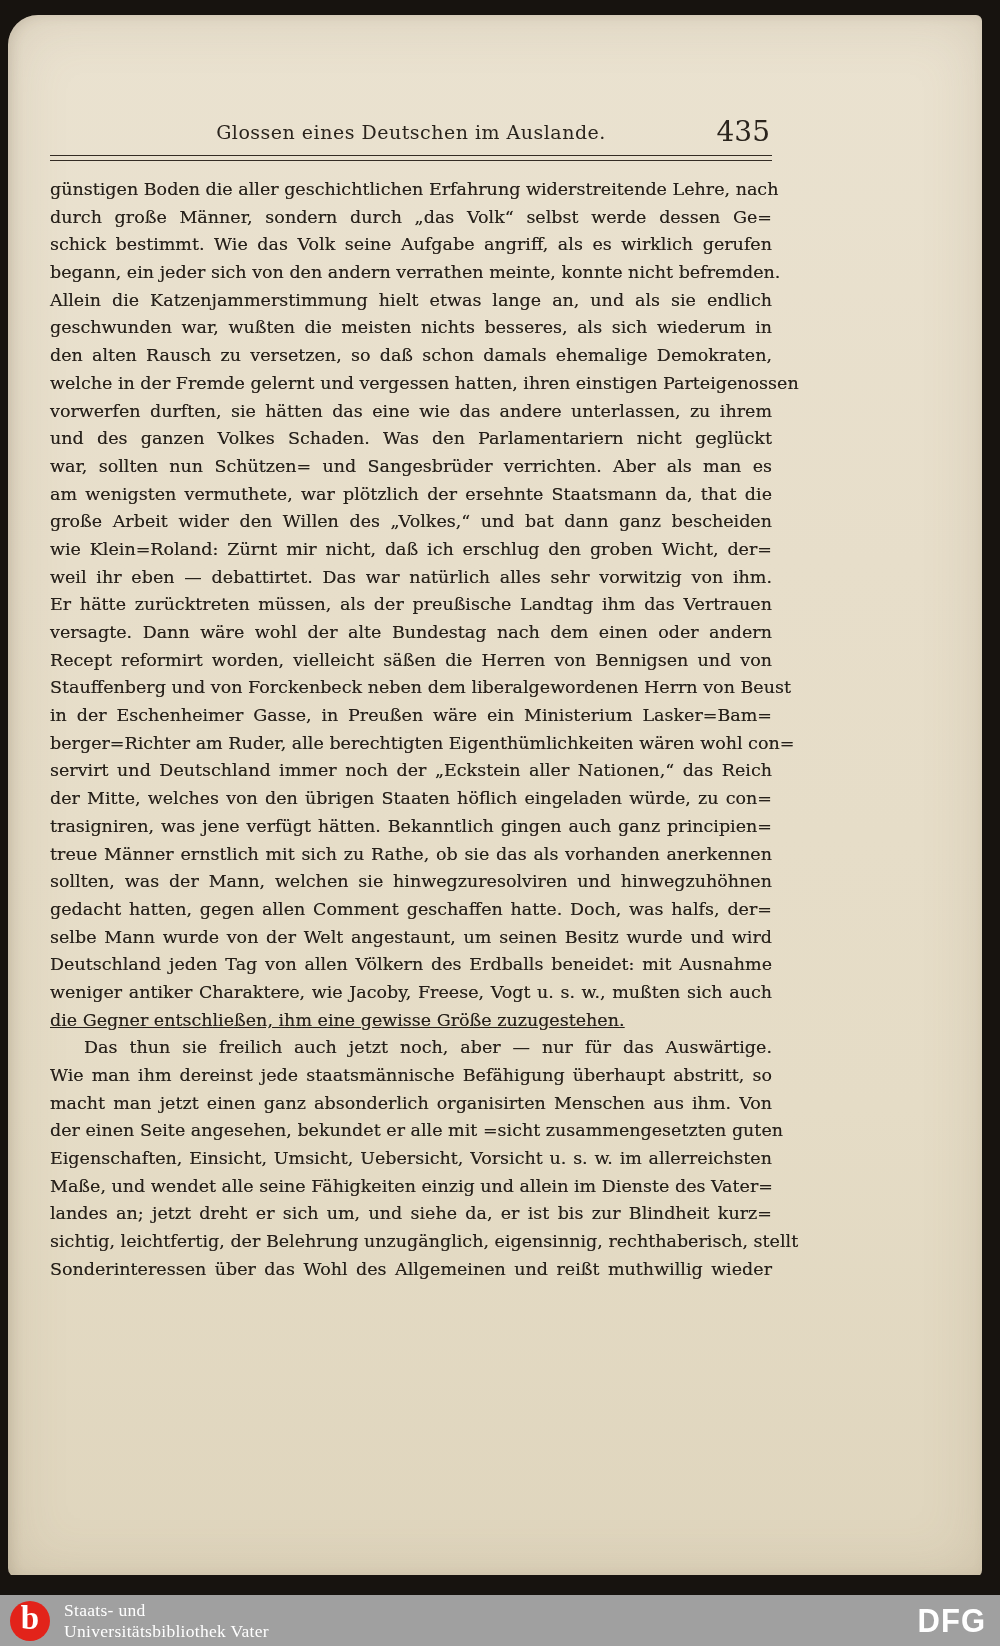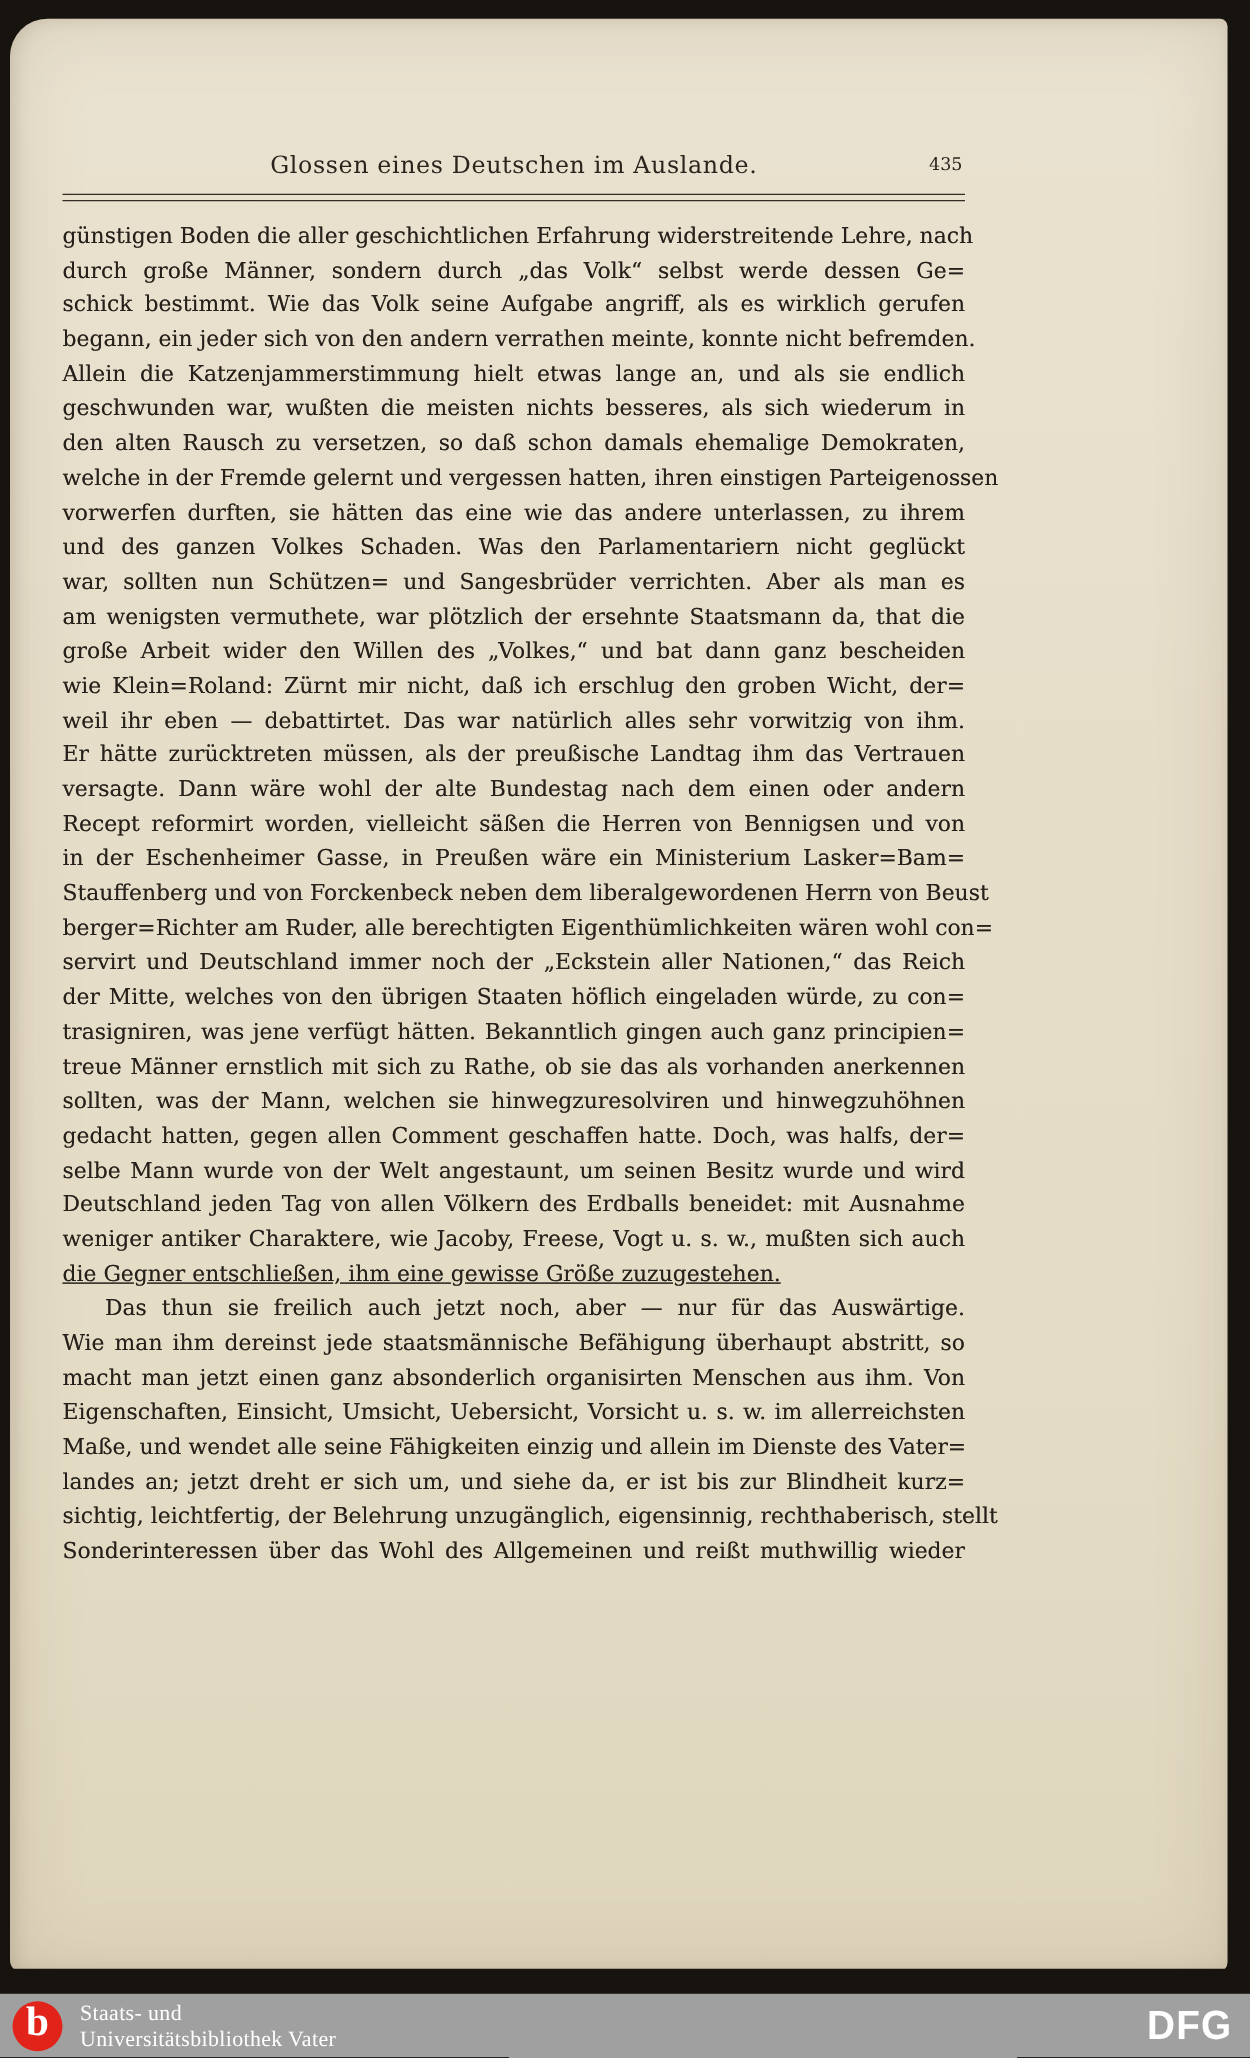--- a/index.html
+++ b/index.html
@@ -15,21 +15,21 @@
     border-radius:30px 6px 8px 10px;
     box-shadow:inset 0 0 60px rgba(120,100,70,.18), inset 4px 0 12px rgba(90,75,55,.15);
   }
   .content{position:absolute;left:42px;top:104px;width:722px;color:#241f1a;}
   .page-header{position:relative;height:26px;line-height:26px;}
   .running-title{
     display:block;text-align:center;font-size:19px;letter-spacing:.5px;
     color:#2a241d;
   }
   .page-number{
-    position:absolute;right:2px;top:0;font-size:14px;color:#2a241d;
+    position:absolute;right:2px;top:0;font-size:28px;color:#2a241d;
   }
   .header-rule{
     margin-top:10px;height:4px;
     border-top:1.5px solid #332c24;border-bottom:1px solid #332c24;
   }
   .text-block{margin-top:15px;font-size:17.5px;}
   .line{
     height:27.7px;line-height:27.7px;white-space:nowrap;
     text-align:justify;text-align-last:justify;
     color:#26201a;
@@ -92,36 +92,37 @@
           <div class="line">vorwerfen durften, sie hätten das eine wie das andere unterlassen, zu ihrem</div>
           <div class="line">und des ganzen Volkes Schaden.  Was den Parlamentariern nicht geglückt</div>
           <div class="line">war, sollten nun Schützen= und Sangesbrüder verrichten.  Aber als man es</div>
           <div class="line">am wenigsten vermuthete, war plötzlich der ersehnte Staatsmann da, that die</div>
           <div class="line">große Arbeit wider den Willen des „Volkes,“ und bat dann ganz bescheiden</div>
           <div class="line">wie Klein=Roland: Zürnt mir nicht, daß ich erschlug den groben Wicht, der=</div>
           <div class="line">weil ihr eben — debattirtet.  Das war natürlich alles sehr vorwitzig von ihm.</div>
           <div class="line">Er hätte zurücktreten müssen, als der preußische Landtag ihm das Vertrauen</div>
           <div class="line">versagte.  Dann wäre wohl der alte Bundestag nach dem einen oder andern</div>
           <div class="line">Recept reformirt worden, vielleicht säßen die Herren von Bennigsen und von</div>
+          <div class="line">Stauffenberg und von Forckenbeck neben dem liberalgewordenen Herrn von Beust</div>
           <div class="line">in der Eschenheimer Gasse, in Preußen wäre ein Ministerium Lasker=Bam=</div>
-          <div class="line">Stauffenberg und von Forckenbeck neben dem liberalgewordenen Herrn von Beust</div>
           <div class="line">berger=Richter am Ruder, alle berechtigten Eigenthümlichkeiten wären wohl con=</div>
           <div class="line">servirt und Deutschland immer noch der „Eckstein aller Nationen,“ das Reich</div>
           <div class="line">der Mitte, welches von den übrigen Staaten höflich eingeladen würde, zu con=</div>
           <div class="line">trasigniren, was jene verfügt hätten.  Bekanntlich gingen auch ganz principien=</div>
           <div class="line">treue Männer ernstlich mit sich zu Rathe, ob sie das als vorhanden anerkennen</div>
           <div class="line">sollten, was der Mann, welchen sie hinwegzuresolviren und hinwegzuhöhnen</div>
           <div class="line">gedacht hatten, gegen allen Comment geschaffen hatte.  Doch, was halfs, der=</div>
           <div class="line">selbe Mann wurde von der Welt angestaunt, um seinen Besitz wurde und wird</div>
           <div class="line">Deutschland jeden Tag von allen Völkern des Erdballs beneidet: mit Ausnahme</div>
           <div class="line">weniger antiker Charaktere, wie Jacoby, Freese, Vogt u. s. w., mußten sich auch</div>
           <div class="line short">die Gegner entschließen, ihm eine gewisse Größe zuzugestehen.</div>
           <div class="line indent">Das thun sie freilich auch jetzt noch, aber — nur für das Auswärtige.</div>
           <div class="line">Wie man ihm dereinst jede staatsmännische Befähigung überhaupt abstritt, so</div>
           <div class="line">macht man jetzt einen ganz absonderlich organisirten Menschen aus ihm.  Von</div>
+          <div class="line">der einen Seite angesehen, bekundet er alle mit =sicht zusammengesetzten guten</div>
           <div class="line">Eigenschaften, Einsicht, Umsicht, Uebersicht, Vorsicht u. s. w. im allerreichsten</div>
           <div class="line">Maße, und wendet alle seine Fähigkeiten einzig und allein im Dienste des Vater=</div>
           <div class="line">landes an; jetzt dreht er sich um, und siehe da, er ist bis zur Blindheit kurz=</div>
           <div class="line">sichtig, leichtfertig, der Belehrung unzugänglich, eigensinnig, rechthaberisch, stellt</div>
           <div class="line">Sonderinteressen über das Wohl des Allgemeinen und reißt muthwillig wieder</div>
         </div>
 
     </div>
   </div>
 

